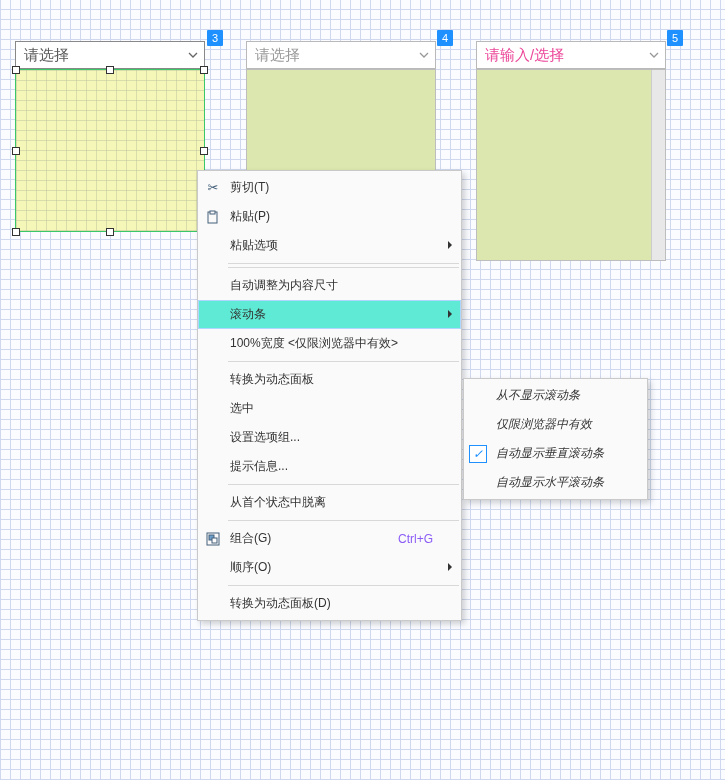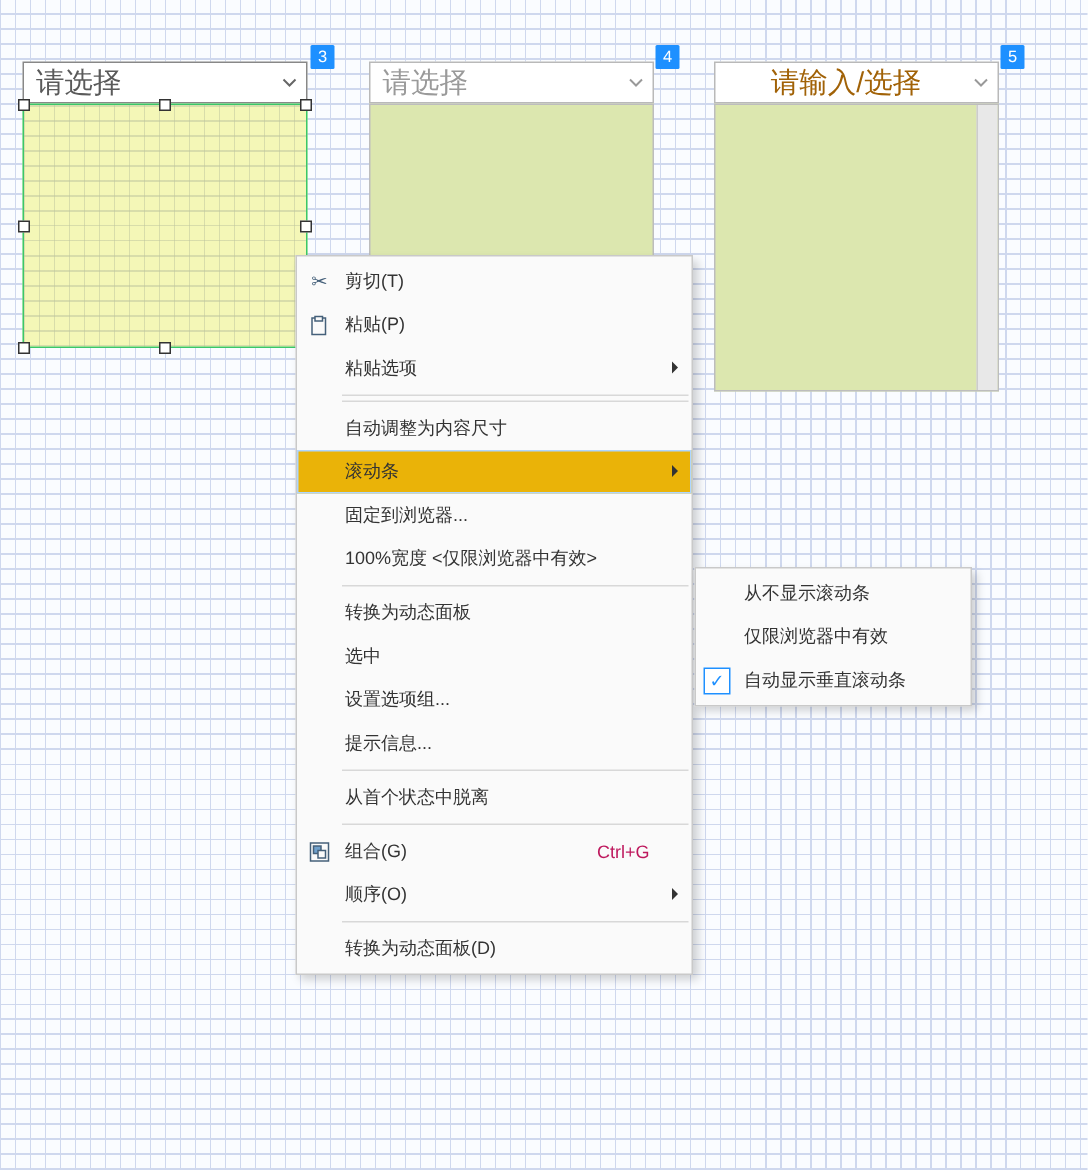--- a/index.html
+++ b/index.html
@@ -19,21 +19,21 @@
 
     
     .widget {
       position: absolute;
       background: #fff;
       border: 1px solid #888;
       display: flex;
       align-items: center;
       padding: 0 22px 0 8px;
       color: #5a5a5a;
-      font-size: 19px;
+      font-size: 15px;
     }
     .widget .chev {
       position: absolute;
       right: 6px;
       top: 50%;
       transform: translateY(-50%);
     }
     .chev svg { display: block; }
 
     
@@ -90,36 +90,36 @@
     .mi {
       display: flex;
       align-items: center;
       height: 29px;
       padding: 0 28px 0 32px;
       position: relative;
       white-space: nowrap;
       cursor: default;
     }
     .mi:hover, .mi.hl {
-      background: #eab308;
+      background: #5eead4;
       outline: 1px solid #aed6ff;
       outline-offset: -1px;
     }
     .mi .ic {
       position: absolute;
       left: 6px; top: 50%; transform: translateY(-50%);
       width: 18px; height: 18px;
       display: flex; align-items: center; justify-content: center;
       color: #45607a;
       font-size: 13px;
     }
     .mi .sc {
       position: absolute;
       right: 28px;
-      color: #be185d;
+      color: #8b5cf6;
       margin-left: 20px;
     }
     .mi .arrow {
       position: absolute;
       right: 8px; top: 50%; transform: translateY(-50%);
     }
     .sep {
       height: 1px;
       background: #d8d8d8;
       margin: 3px 2px 3px 30px;
@@ -167,21 +167,21 @@
   <span class="chev">
     <svg width="10" height="6" viewBox="0 0 10 6">
         <path d="M1 1 L5 5 L9 1" fill="none" stroke="#999" stroke-width="1.3"></path>
       </svg>
   </span>
 </div>
 <div class="light-box" style="left:246px; top:69px; width:190px; height:192px;"></div>
 
 <div class="badge" style="left:667px; top:30px;">5</div>
 <div class="badge" style="left:648px; top:44px;">6</div>
-<div class="widget" style="left:476px; top:41px; width:190px; height:28px; border-color:#b9b9b9; color:#a16207;justify-content:center;">
+<div class="widget" style="left:476px; top:41px; width:190px; height:28px; border-color:#b9b9b9; color:#ec4899;">
   <span>请输入/选择</span>
   <span class="chev">
     <svg width="10" height="6" viewBox="0 0 10 6">
         <path d="M1 1 L5 5 L9 1" fill="none" stroke="#999" stroke-width="1.3"></path>
       </svg>
   </span>
 </div>
 <div class="light-box" style="left:476px; top:69px; width:190px; height:192px;">
   <div class="vbar"></div>
 </div>
@@ -220,23 +220,20 @@
   </div>
   <div class="mi hl">
     <span>滚动条</span>
     <span class="arrow">
       <svg width="6" height="10" viewBox="0 0 6 10">
           <path d="M1 1 L5 5 L1 9" fill="#333"></path>
         </svg>
     </span>
   </div>
   <div class="mi">
-    <span>固定到浏览器...</span>
-  </div>
-  <div class="mi">
     <span>100%宽度 &lt;仅限浏览器中有效&gt;</span>
   </div>
 
   <div class="sep"></div>
 
   <div class="mi">
     <span>转换为动态面板</span>
   </div>
   <div class="mi">
     <span>选中</span>
@@ -276,24 +273,27 @@
     </span>
   </div>
 
   <div class="sep"></div>
 
   <div class="mi">
     <span>转换为动态面板(D)</span>
   </div>
 </div>
 
-<div class="menu" style="left:463px; top:378px; width:185px;">
+<div class="menu" style="left:463px; top:378px; width:185px;font-style:italic;">
   <div class="mi">
     <span>从不显示滚动条</span>
   </div>
   <div class="mi">
     <span>仅限浏览器中有效</span>
   </div>
   <div class="mi">
     <span class="chk">✓</span>
     <span>自动显示垂直滚动条</span>
   </div>
+  <div class="mi">
+    <span>自动显示水平滚动条</span>
+  </div>
 </div>
 
 </body></html>

